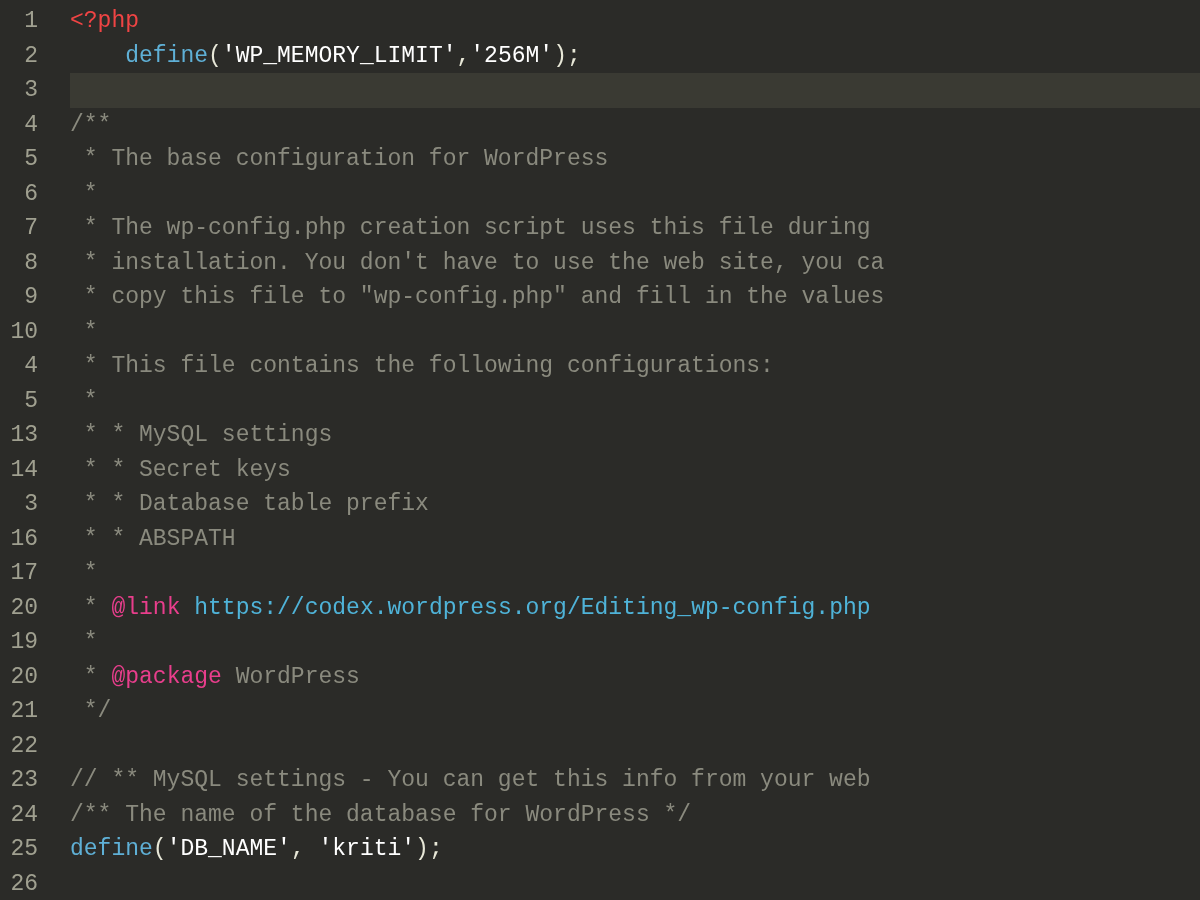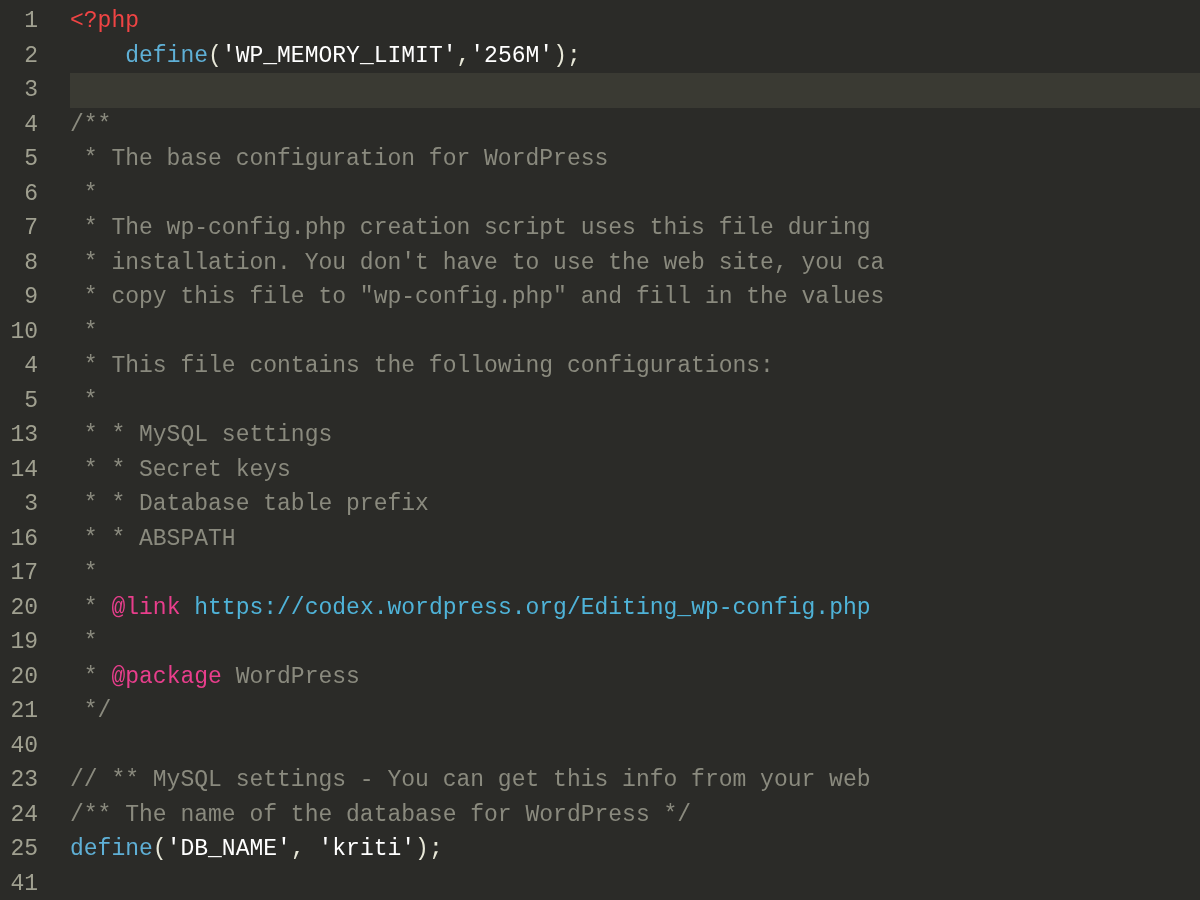--- a/index.html
+++ b/index.html
@@ -64,20 +64,20 @@
     <span class="ln">5</span>
     <span class="ln">13</span>
     <span class="ln">14</span>
     <span class="ln">3</span>
     <span class="ln">16</span>
     <span class="ln">17</span>
     <span class="ln">20</span>
     <span class="ln">19</span>
     <span class="ln">20</span>
     <span class="ln">21</span>
-    <span class="ln">40</span>
+    <span class="ln">22</span>
     <span class="ln">23</span>
     <span class="ln">24</span>
     <span class="ln">25</span>
-    <span class="ln">41</span>
+    <span class="ln">26</span>
   </div>
   <div class="code"><span class="line"><span class="tag-open">&lt;?php</span></span><span class="line"><span>    </span><span class="func">define</span><span class="punct">(</span><span class="string">'WP_MEMORY_LIMIT'</span><span class="punct">,</span><span class="string">'256M'</span><span class="punct">);</span></span><span class="line current"></span><span class="line"><span class="comment">/**</span></span><span class="line"><span class="comment"> * The base configuration for WordPress</span></span><span class="line"><span class="comment"> *</span></span><span class="line"><span class="comment"> * The wp-config.php creation script uses this file during </span></span><span class="line"><span class="comment"> * installation. You don't have to use the web site, you ca</span></span><span class="line"><span class="comment"> * copy this file to "wp-config.php" and fill in the values</span></span><span class="line"><span class="comment"> *</span></span><span class="line"><span class="comment"> * This file contains the following configurations:</span></span><span class="line"><span class="comment"> *</span></span><span class="line"><span class="comment"> * * MySQL settings</span></span><span class="line"><span class="comment"> * * Secret keys</span></span><span class="line"><span class="comment"> * * Database table prefix</span></span><span class="line"><span class="comment"> * * ABSPATH</span></span><span class="line"><span class="comment"> *</span></span><span class="line"><span class="comment"> * </span><span class="doc-tag">@link</span><span> </span><span class="doc-link">https://codex.wordpress.org/Editing_wp-config.php</span></span><span class="line"><span class="comment"> *</span></span><span class="line"><span class="comment"> * </span><span class="doc-tag">@package</span><span> </span><span class="comment">WordPress</span></span><span class="line"><span class="comment"> */</span></span><span class="line"></span><span class="line"><span class="comment">// ** MySQL settings - You can get this info from your web </span></span><span class="line"><span class="comment">/** The name of the database for WordPress */</span></span><span class="line"><span class="func">define</span><span class="punct">(</span><span class="string">'DB_NAME'</span><span class="punct">, </span><span class="string">'kriti'</span><span class="punct">);</span></span><span class="line"></span></div>
 </div>
 
 </body></html>

